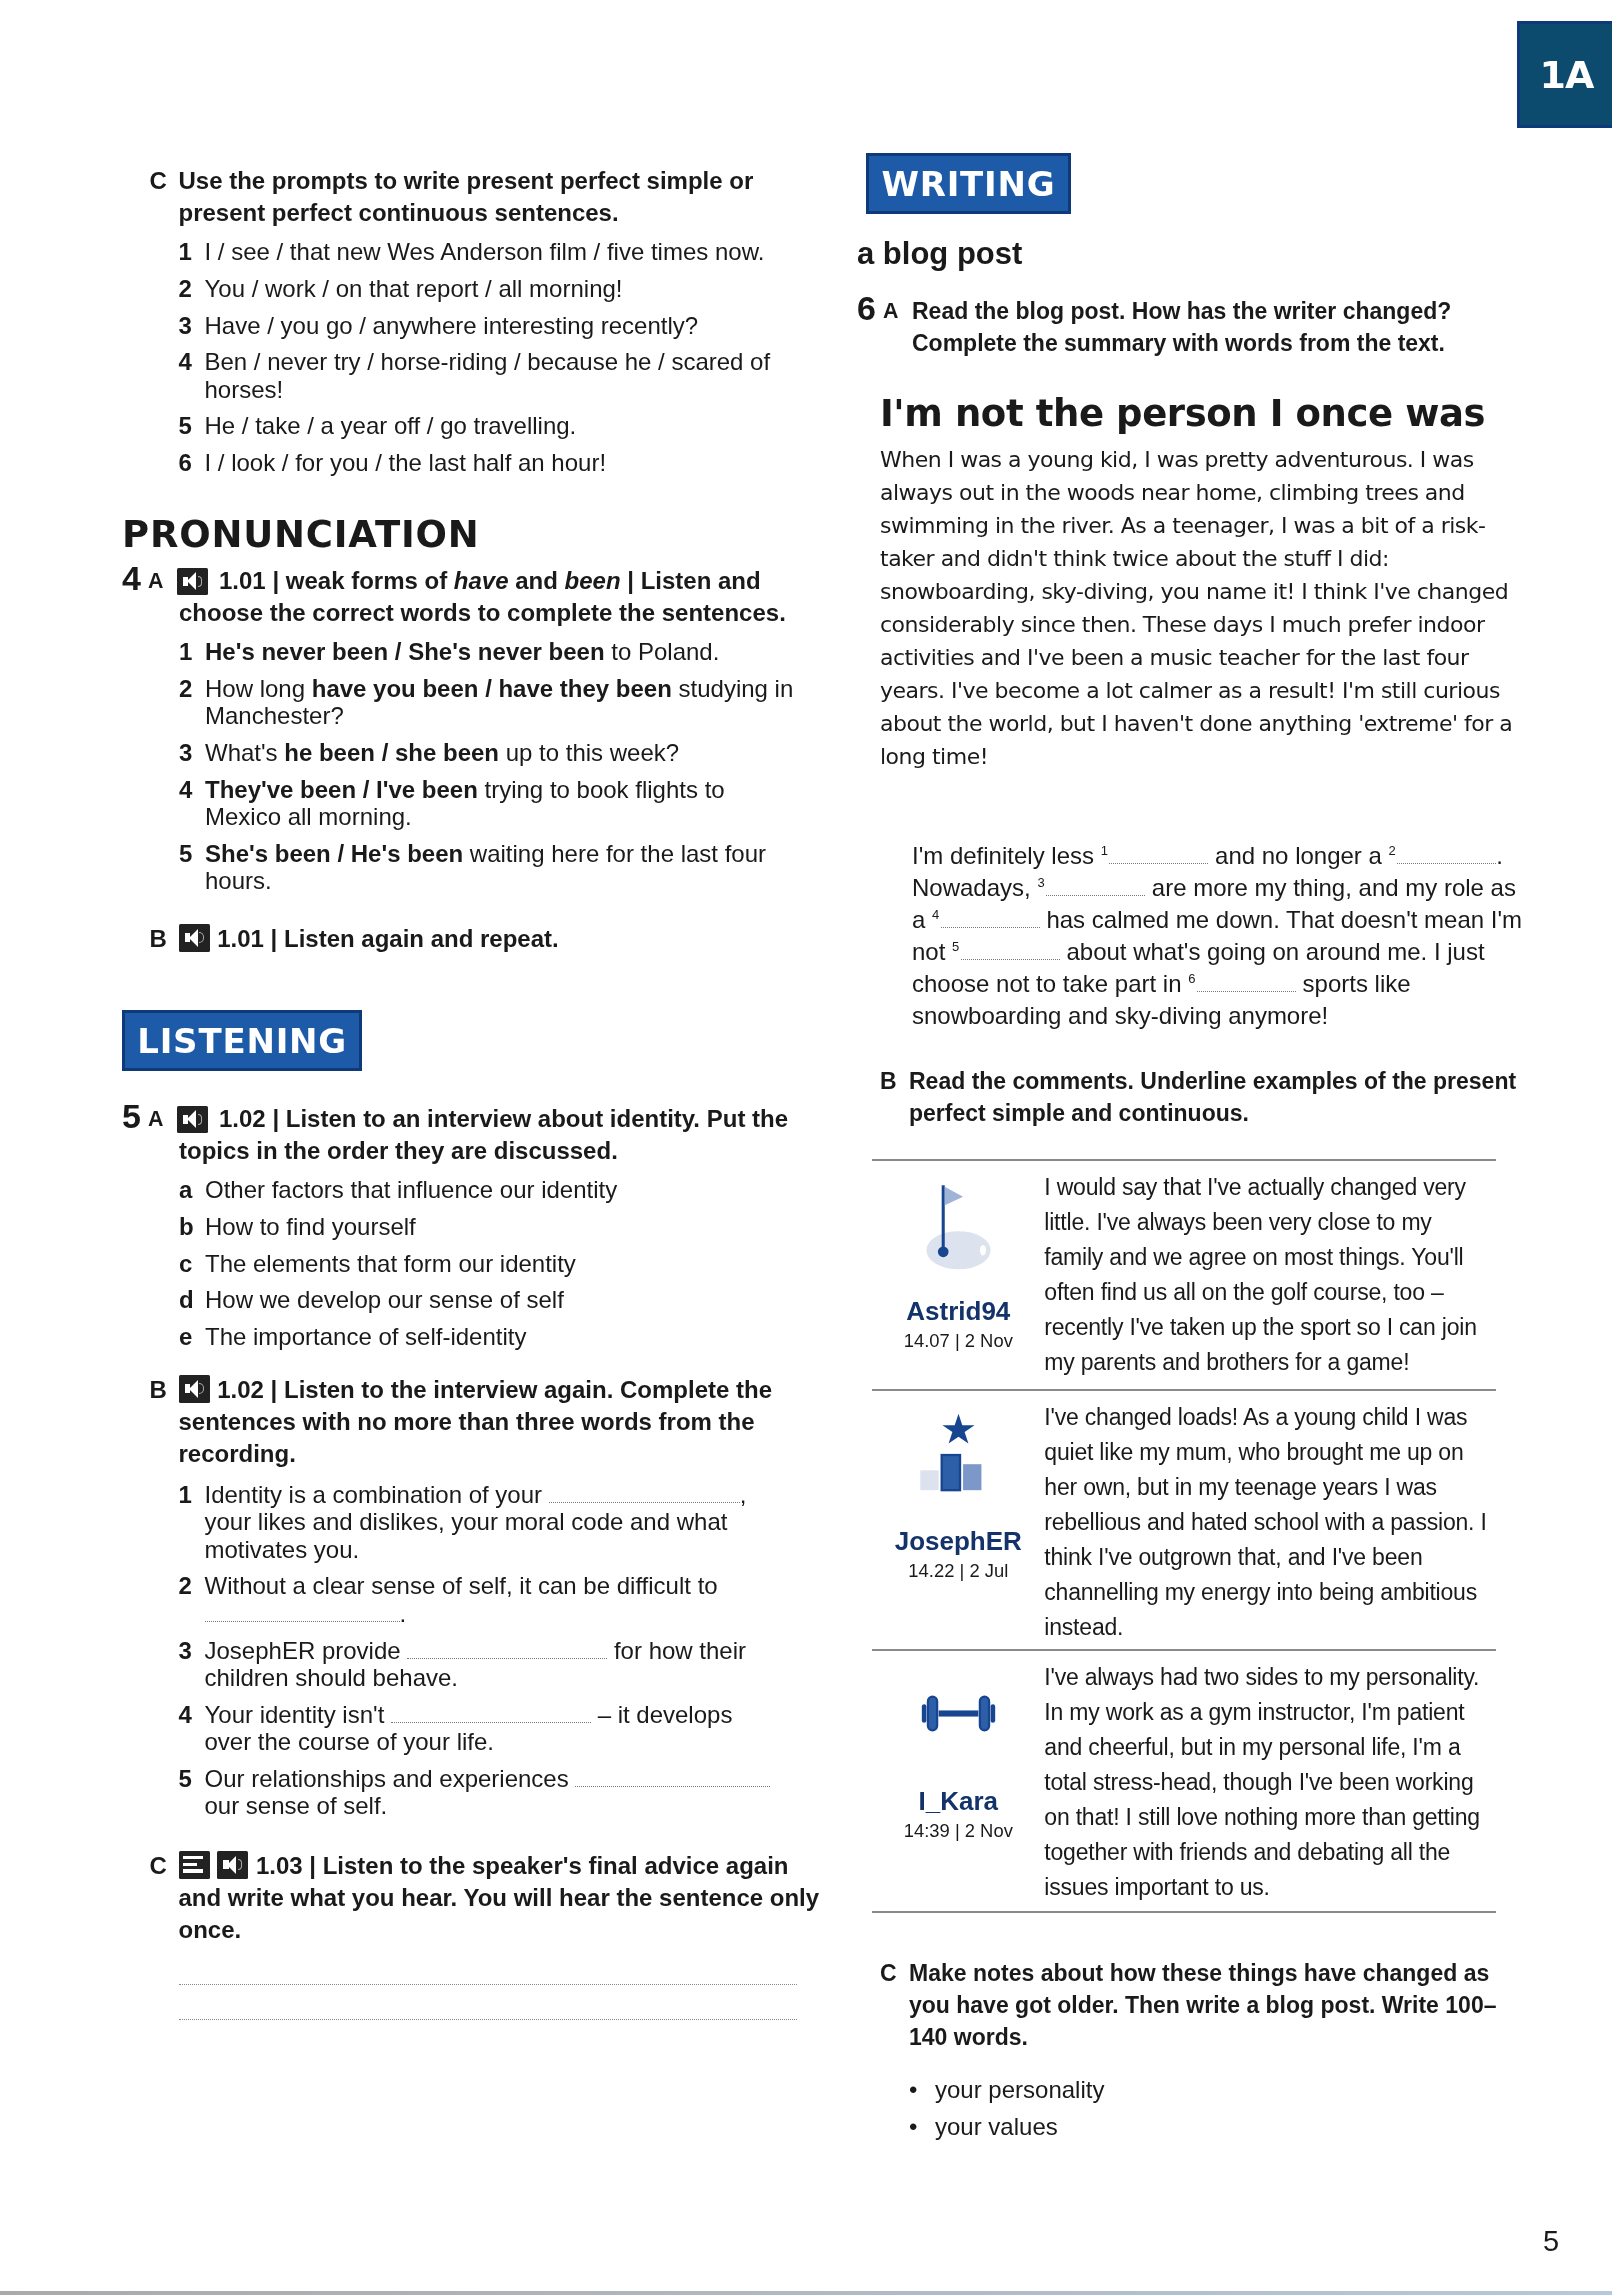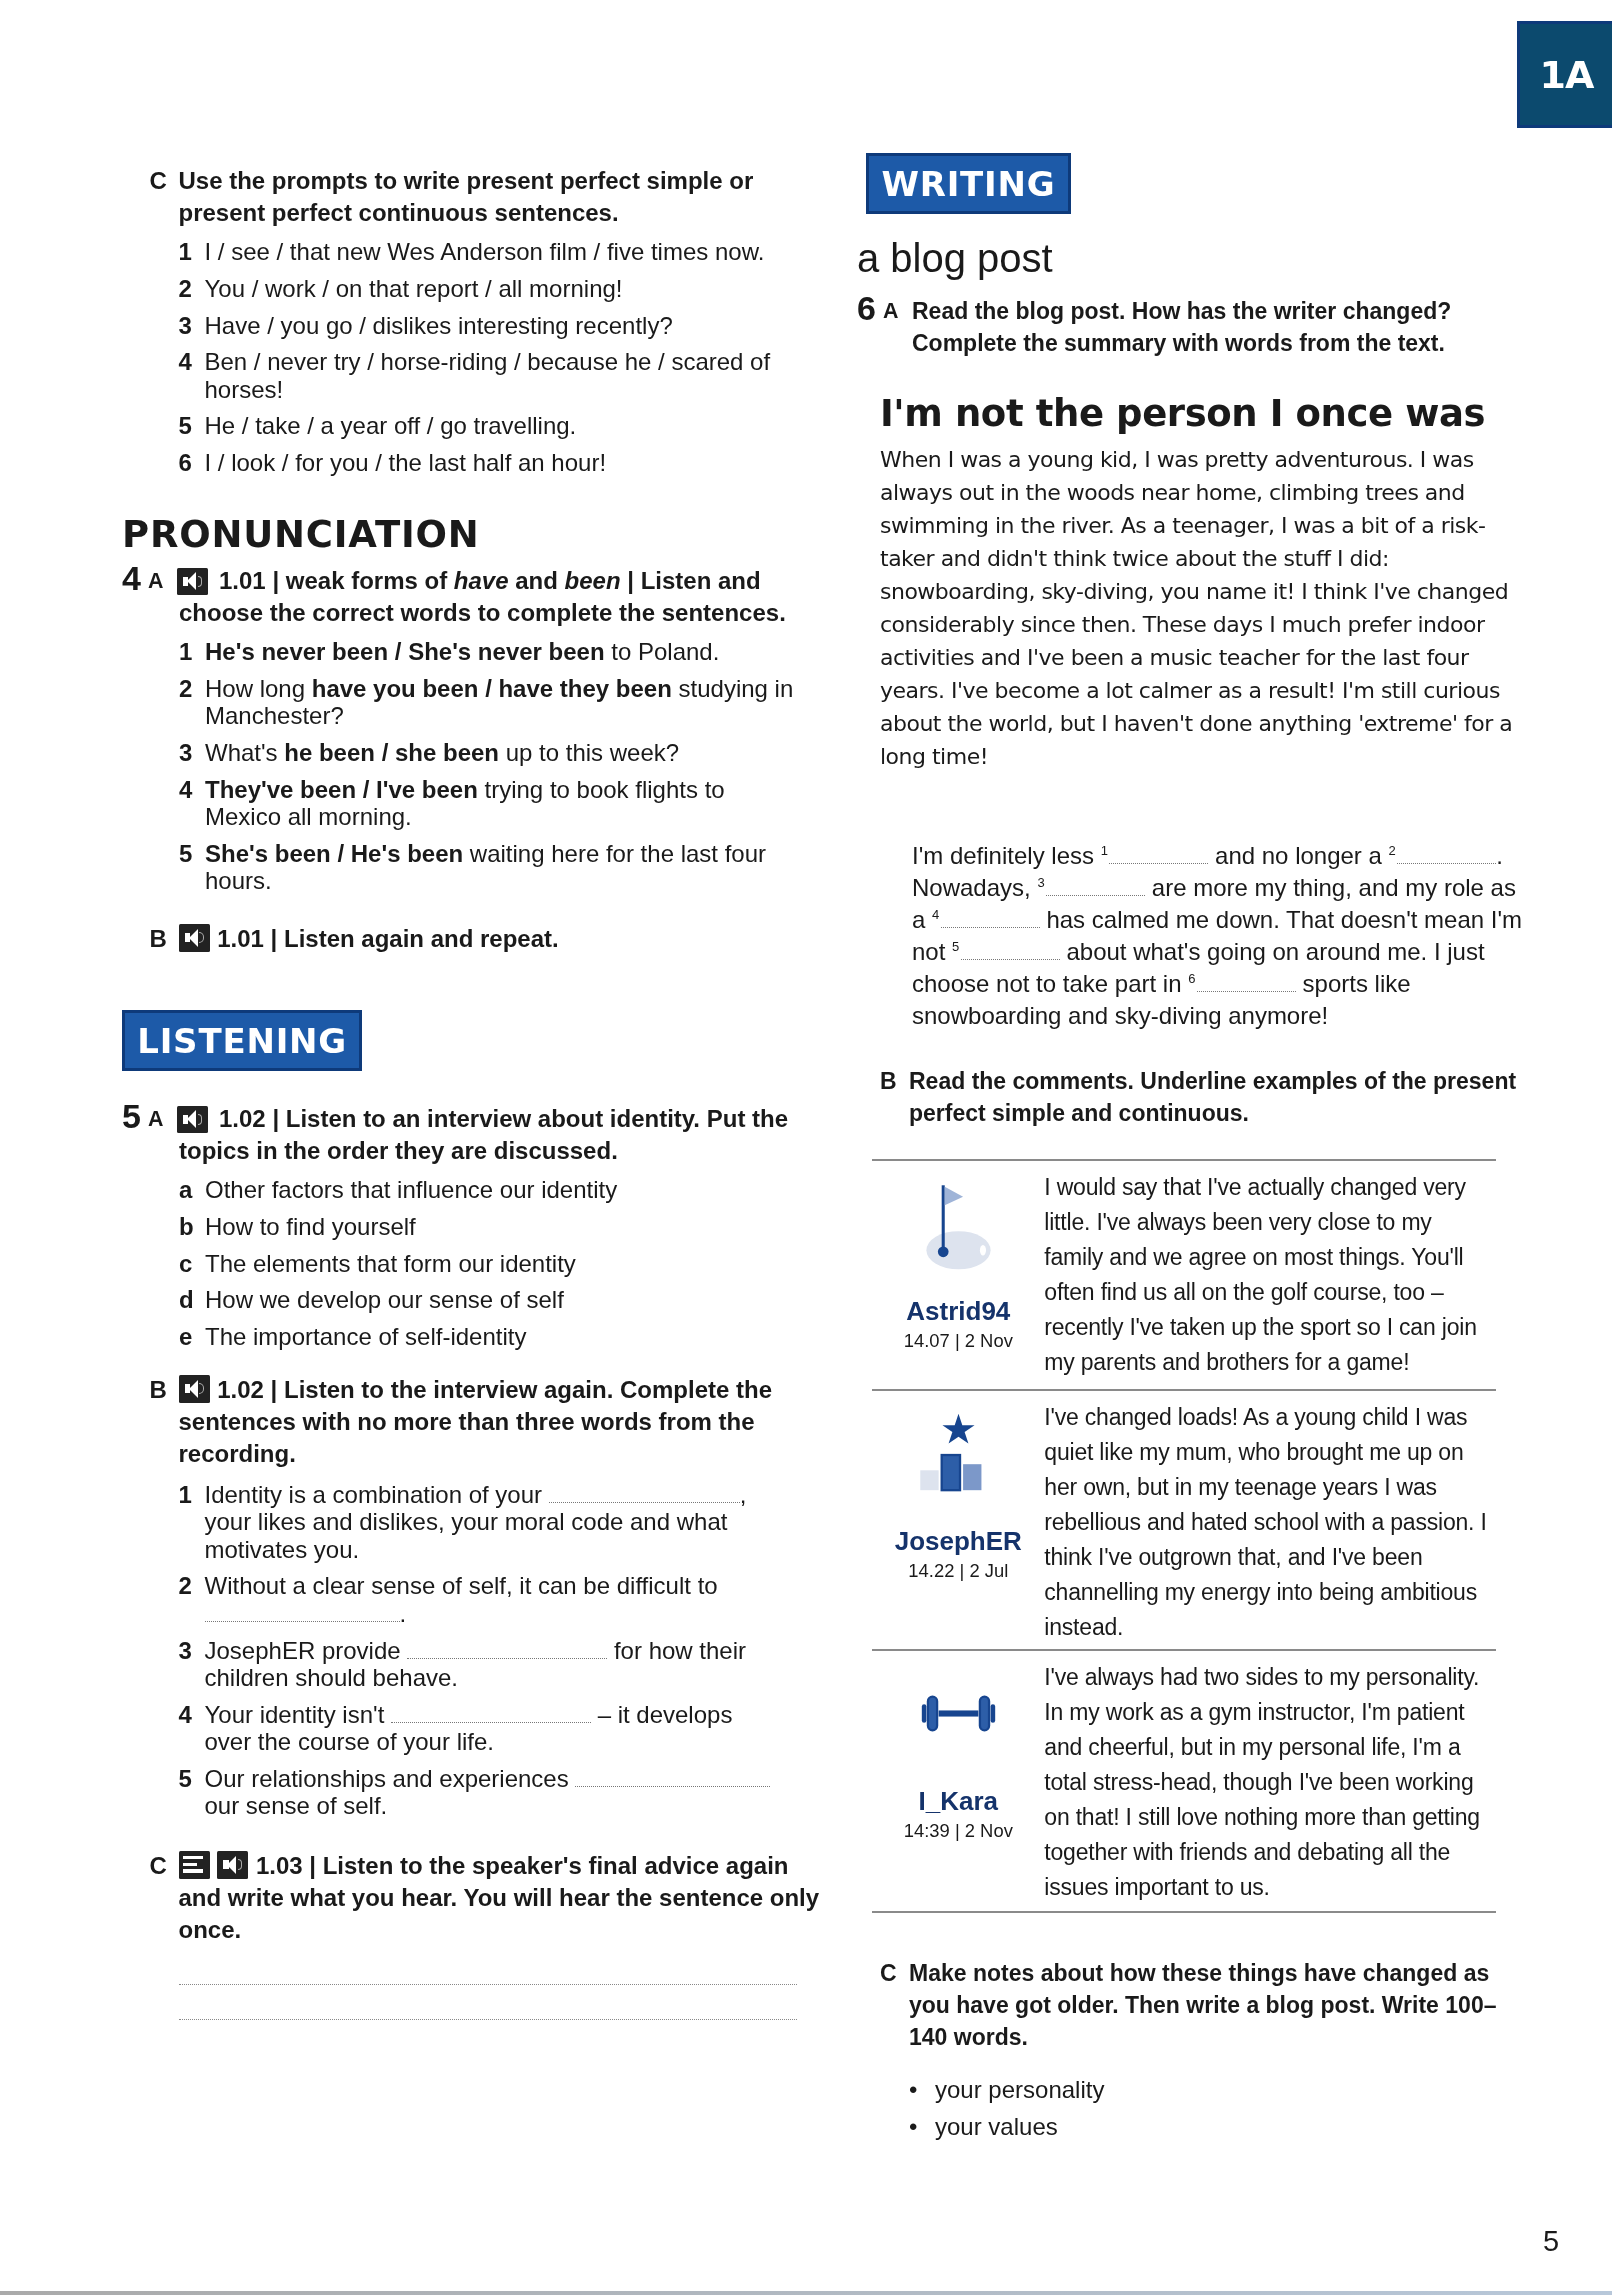--- a/index.html
+++ b/index.html
@@ -51,21 +51,21 @@
   .text-icon {
     display: inline-block; width: 31px; height: 27.5px; background: #222; vertical-align: -4.6px;
     margin-right: 7.7px; position: relative; border-radius: 1.5px;
   }
   .text-icon i { position: absolute; left: 4.6px; height: 3.8px; background: #fff; display: block; }
 
   .blank { display: inline-block; border-bottom: 1.5px dotted #777; vertical-align: baseline; height: 0.8px; }
 
   .write-line { height: 1.5px; border-bottom: 1.5px dotted #888; margin-left: 57px; }
 
-  .sub-heading { font-weight: 400; font-size: 40px; }
+  .sub-heading { font-weight: 700; font-size: 31px; }
 
   .blog-title { font-family: "DejaVu Sans", sans-serif; font-weight: 700; font-size: 37px; letter-spacing: -0.4px; }
   .blog-body { font-family: "DejaVu Sans", sans-serif; font-size: 22px; line-height: 33px; letter-spacing: -0.5px; }
 
   .summary { font-size: 24px; line-height: 32px; }
   .summary sup { font-size: 13px; vertical-align: 9.2px; line-height: 0; margin-right: 1.5px; }
 
   .comment { display: flex; border-top: 2.3px solid #8a8a8a; padding: 9.2px 0 9.2px 0; }
   .comment:last-child { border-bottom: 2.3px solid #8a8a8a; }
   .comment .user { width: 172px; flex-shrink: 0; display: flex; flex-direction: column; align-items: center; padding-bottom: 10.7px; }
@@ -89,21 +89,21 @@
 <div class="col col-left">
 
   <div style="position:absolute; top:165px; left:27.5px; width:673px;">
     <div class="instr" style="padding-left:29px;">
       <span class="lbl" style="left:0;">C</span>
       <span>Use the prompts to write present perfect simple or present perfect continuous sentences.</span>
     </div>
     <div class="items" style="padding-left:29px; margin-top:9.2px;">
       <div class="item"><span class="n">1</span><span>I / see / that new Wes Anderson film / five times now.</span></div>
       <div class="item"><span class="n">2</span><span>You / work / on that report / all morning!</span></div>
-      <div class="item"><span class="n">3</span><span>Have / you go / dislikes interesting recently?</span></div>
+      <div class="item"><span class="n">3</span><span>Have / you go / anywhere interesting recently?</span></div>
       <div class="item" style="width:627px;"><span class="n">4</span><span>Ben / never try / horse-riding / because he / scared of horses!</span></div>
       <div class="item"><span class="n">5</span><span>He / take / a year off / go travelling.</span></div>
       <div class="item"><span class="n">6</span><span>I / look / for you / the last half an hour!</span></div>
     </div>
   </div>
 
   <div class="section-title" style="position:absolute; top:513px; left:0;">PRONUNCIATION</div>
 
   <div style="position:absolute; top:565px; left:0; width:689px;">
     <div class="instr">

